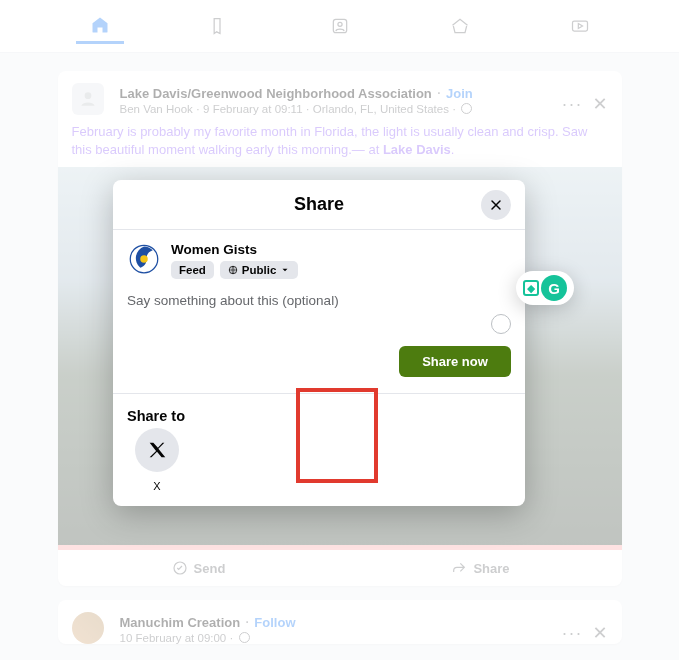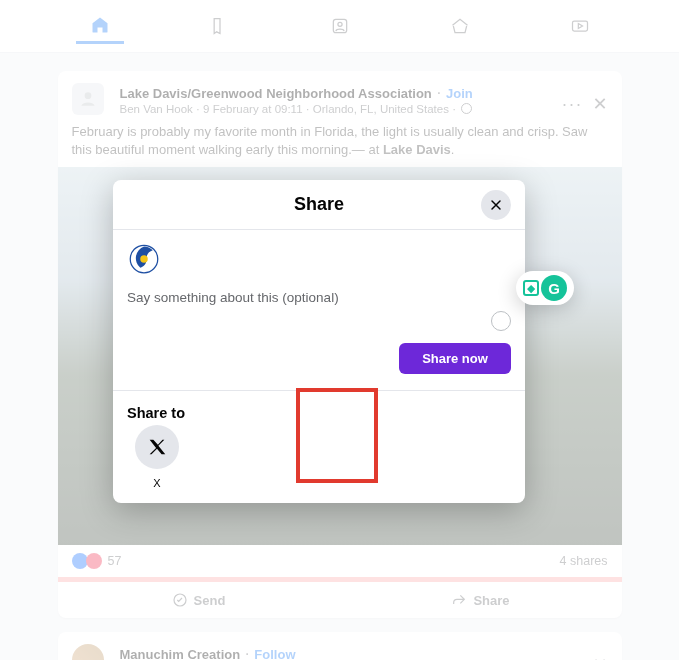--- a/index.html
+++ b/index.html
@@ -20,21 +20,21 @@
     .avatar { width: 32px; height: 32px; border-radius: 6px; background: #e4e6eb; display: flex; align-items: center; justify-content: center; }
     .avatar.round { border-radius: 50%; }
     .post-meta { flex: 1; }
     .group-link { font-size: 13px; font-weight: 600; color: #050505; }
     .join-link { font-size: 13px; color: #1877f2; font-weight: 600; }
     .byline { font-size: 11.5px; color: #65676b; margin-top: 1px; }
     .globe-icon { display: inline-block; width: 11px; height: 11px; border: 1px solid #65676b; border-radius: 50%; vertical-align: -1px; margin-left: 2px; position: relative; }
     .post-actions { display: flex; gap: 10px; align-items: center; }
     .dots { color: #65676b; font-size: 18px; letter-spacing: 1px; }
     .close-x { color: #65676b; font-size: 18px; }
-    .post-text { padding: 8px 14px; font-size: 13px; color: #404040; line-height: 1.4; }
+    .post-text { padding: 8px 14px; font-size: 13px; color: #8b5cf6; line-height: 1.4; }
     .post-image { width: 100%; height: 378px; background: linear-gradient(180deg, #c7d8e0 0%, #a8bcc9 30%, #5a6b5a 55%, #3d4a3d 100%); position: relative; }
     .reactions-row { display: flex; justify-content: space-between; align-items: center; padding: 8px 14px; font-size: 12.5px; color: #65676b; }
     .react-icons { display: flex; align-items: center; gap: 2px; }
     .react-bubble { width: 16px; height: 16px; border-radius: 50%; display: inline-block; }
     .react-like { background: #0866ff; }
     .react-love { background: #f02849; margin-left:-4px; }
     .actions-bar { display: flex; border-top: 5px solid #fca5a5; }
     .action-btn { flex: 1; display: flex; align-items: center; justify-content: center; gap: 6px; padding: 10px 0; font-size: 13px; font-weight: 600; color: #65676b; }
     .action-btn svg { width: 16px; height: 16px; fill: none; stroke: #65676b; stroke-width: 1.8; }
     
@@ -50,21 +50,21 @@
     .modal-body { padding: 12px 14px 16px; }
     .composer-head { display: flex; gap: 10px; align-items: flex-start; }
     .page-avatar { width: 34px; height: 34px; border-radius: 50%; background: #fff; display:flex; align-items:center; justify-content:center; }
     .page-name { font-size: 13.5px; font-weight: 600; color: #050505; margin-bottom: 4px; }
     .audience-row { display: flex; gap: 6px; }
     .pill { background: #e4e6eb; border-radius: 5px; padding: 3px 8px; font-size: 11.5px; font-weight: 600; color: #050505; display: flex; align-items: center; gap: 4px; }
     .pill svg { width: 10px; height: 10px; }
     .composer-text { color: #65676b; font-size: 13.5px; margin: 14px 0 6px; }
     .composer-emoji-row { display: flex; justify-content: flex-end; gap: 4px; align-items: center; margin-bottom: 12px; }
     .emoji-icon { width: 20px; height: 20px; border: 1.5px solid #bcc0c4; border-radius: 50%; position: relative; }
-    .share-btn { background: #6d28d9; color: #fff; font-weight: 600; font-size: 13px; border-radius: 6px; padding: 8px 0; width: 112px; text-align: center; margin-left: auto; display:block; }
+    .share-btn { background: #4d7c0f; color: #fff; font-weight: 600; font-size: 13px; border-radius: 6px; padding: 8px 0; width: 112px; text-align: center; margin-left: auto; display:block; }
     .divider { height: 1px; background: #e4e6eb; margin: 0; }
     .share-to-section { padding: 14px; }
     .share-to-title { font-size: 14.5px; font-weight: 600; color: #050505; margin-bottom: 4px; }
     .share-targets { display: flex; gap: 26px; }
     .share-target { display: flex; flex-direction: column; align-items: center; gap: 8px; width: 60px; }
     .target-icon { width: 44px; height: 44px; border-radius: 50%; background: #e4e6eb; display: flex; align-items: center; justify-content: center; }
     .target-icon svg { width: 22px; height: 22px; }
     .target-label { font-size: 11px; color: #050505; text-align: center; }
     .highlight-box { position: absolute; border: 4px solid #e13a2e; pointer-events: none; z-index: 20; }
     
@@ -131,28 +131,20 @@
       </div>
       <div class="post-actions">
         <span class="dots">···</span>
         <span class="close-x">✕</span>
       </div>
     </div>
     <div class="post-text">
       <span>February is probably my favorite month in Florida, the light is usually clean and crisp. Saw this beautiful moment walking early this morning.— at </span><b>Lake Davis</b><span>.</span>
     </div>
     <div class="post-image"></div>
-    <div class="reactions-row">
-      <div class="react-icons">
-        <span class="react-bubble react-like"></span>
-        <span class="react-bubble react-love"></span>
-        <span style="margin-left:4px">57</span>
-      </div>
-      <span>4 shares</span>
-    </div>
     <div class="actions-bar">
       <div class="action-btn">
         <svg viewBox="0 0 24 24">
             <circle cx="12" cy="12" r="9"></circle>
             <path d="M8 12l2 2 5-5"></path>
           </svg>
         <span>Send</span>
       </div>
       <div class="action-btn">
         <svg viewBox="0 0 24 24">
@@ -195,20 +187,38 @@
   </div>
   <div class="modal-body">
     <div class="composer-head">
       <div class="page-avatar">
         <svg width="30" height="30" viewBox="0 0 24 24">
             <circle cx="12" cy="12" r="11" fill="#fff" stroke="#1e4fa3" stroke-width="1"></circle>
             <path d="M12 2a10 10 0 017 3c-3 1-5 3-5 7s-2 6-5 7a10 10 0 013-17z" fill="#1e4fa3"></path>
             <circle cx="12" cy="12" r="3" fill="#f5c518"></circle>
           </svg>
       </div>
+      <div>
+        <div class="page-name">Women Gists</div>
+        <div class="audience-row">
+          <div class="pill">
+              <span>Feed</span>
+            </div>
+          <div class="pill">
+            <svg viewBox="0 0 24 24">
+                <circle cx="12" cy="12" r="9" fill="none" stroke="#050505" stroke-width="2"></circle>
+                <path d="M3 12h18M12 3c3 3 3 15 0 18M12 3c-3 3-3 15 0 18" stroke="#050505" stroke-width="1.5" fill="none"></path>
+              </svg>
+            <span>Public</span>
+            <svg viewBox="0 0 24 24">
+                <path d="M6 9l6 6 6-6" fill="#050505"></path>
+              </svg>
+          </div>
+        </div>
+      </div>
     </div>
     <div class="composer-text">Say something about this (optional)</div>
     <div class="composer-emoji-row">
       <div class="emoji-icon"></div>
     </div>
     <div class="share-btn">Share now</div>
   </div>
   <div class="divider"></div>
   <div class="share-to-section">
     <div class="share-to-title">Share to</div>

